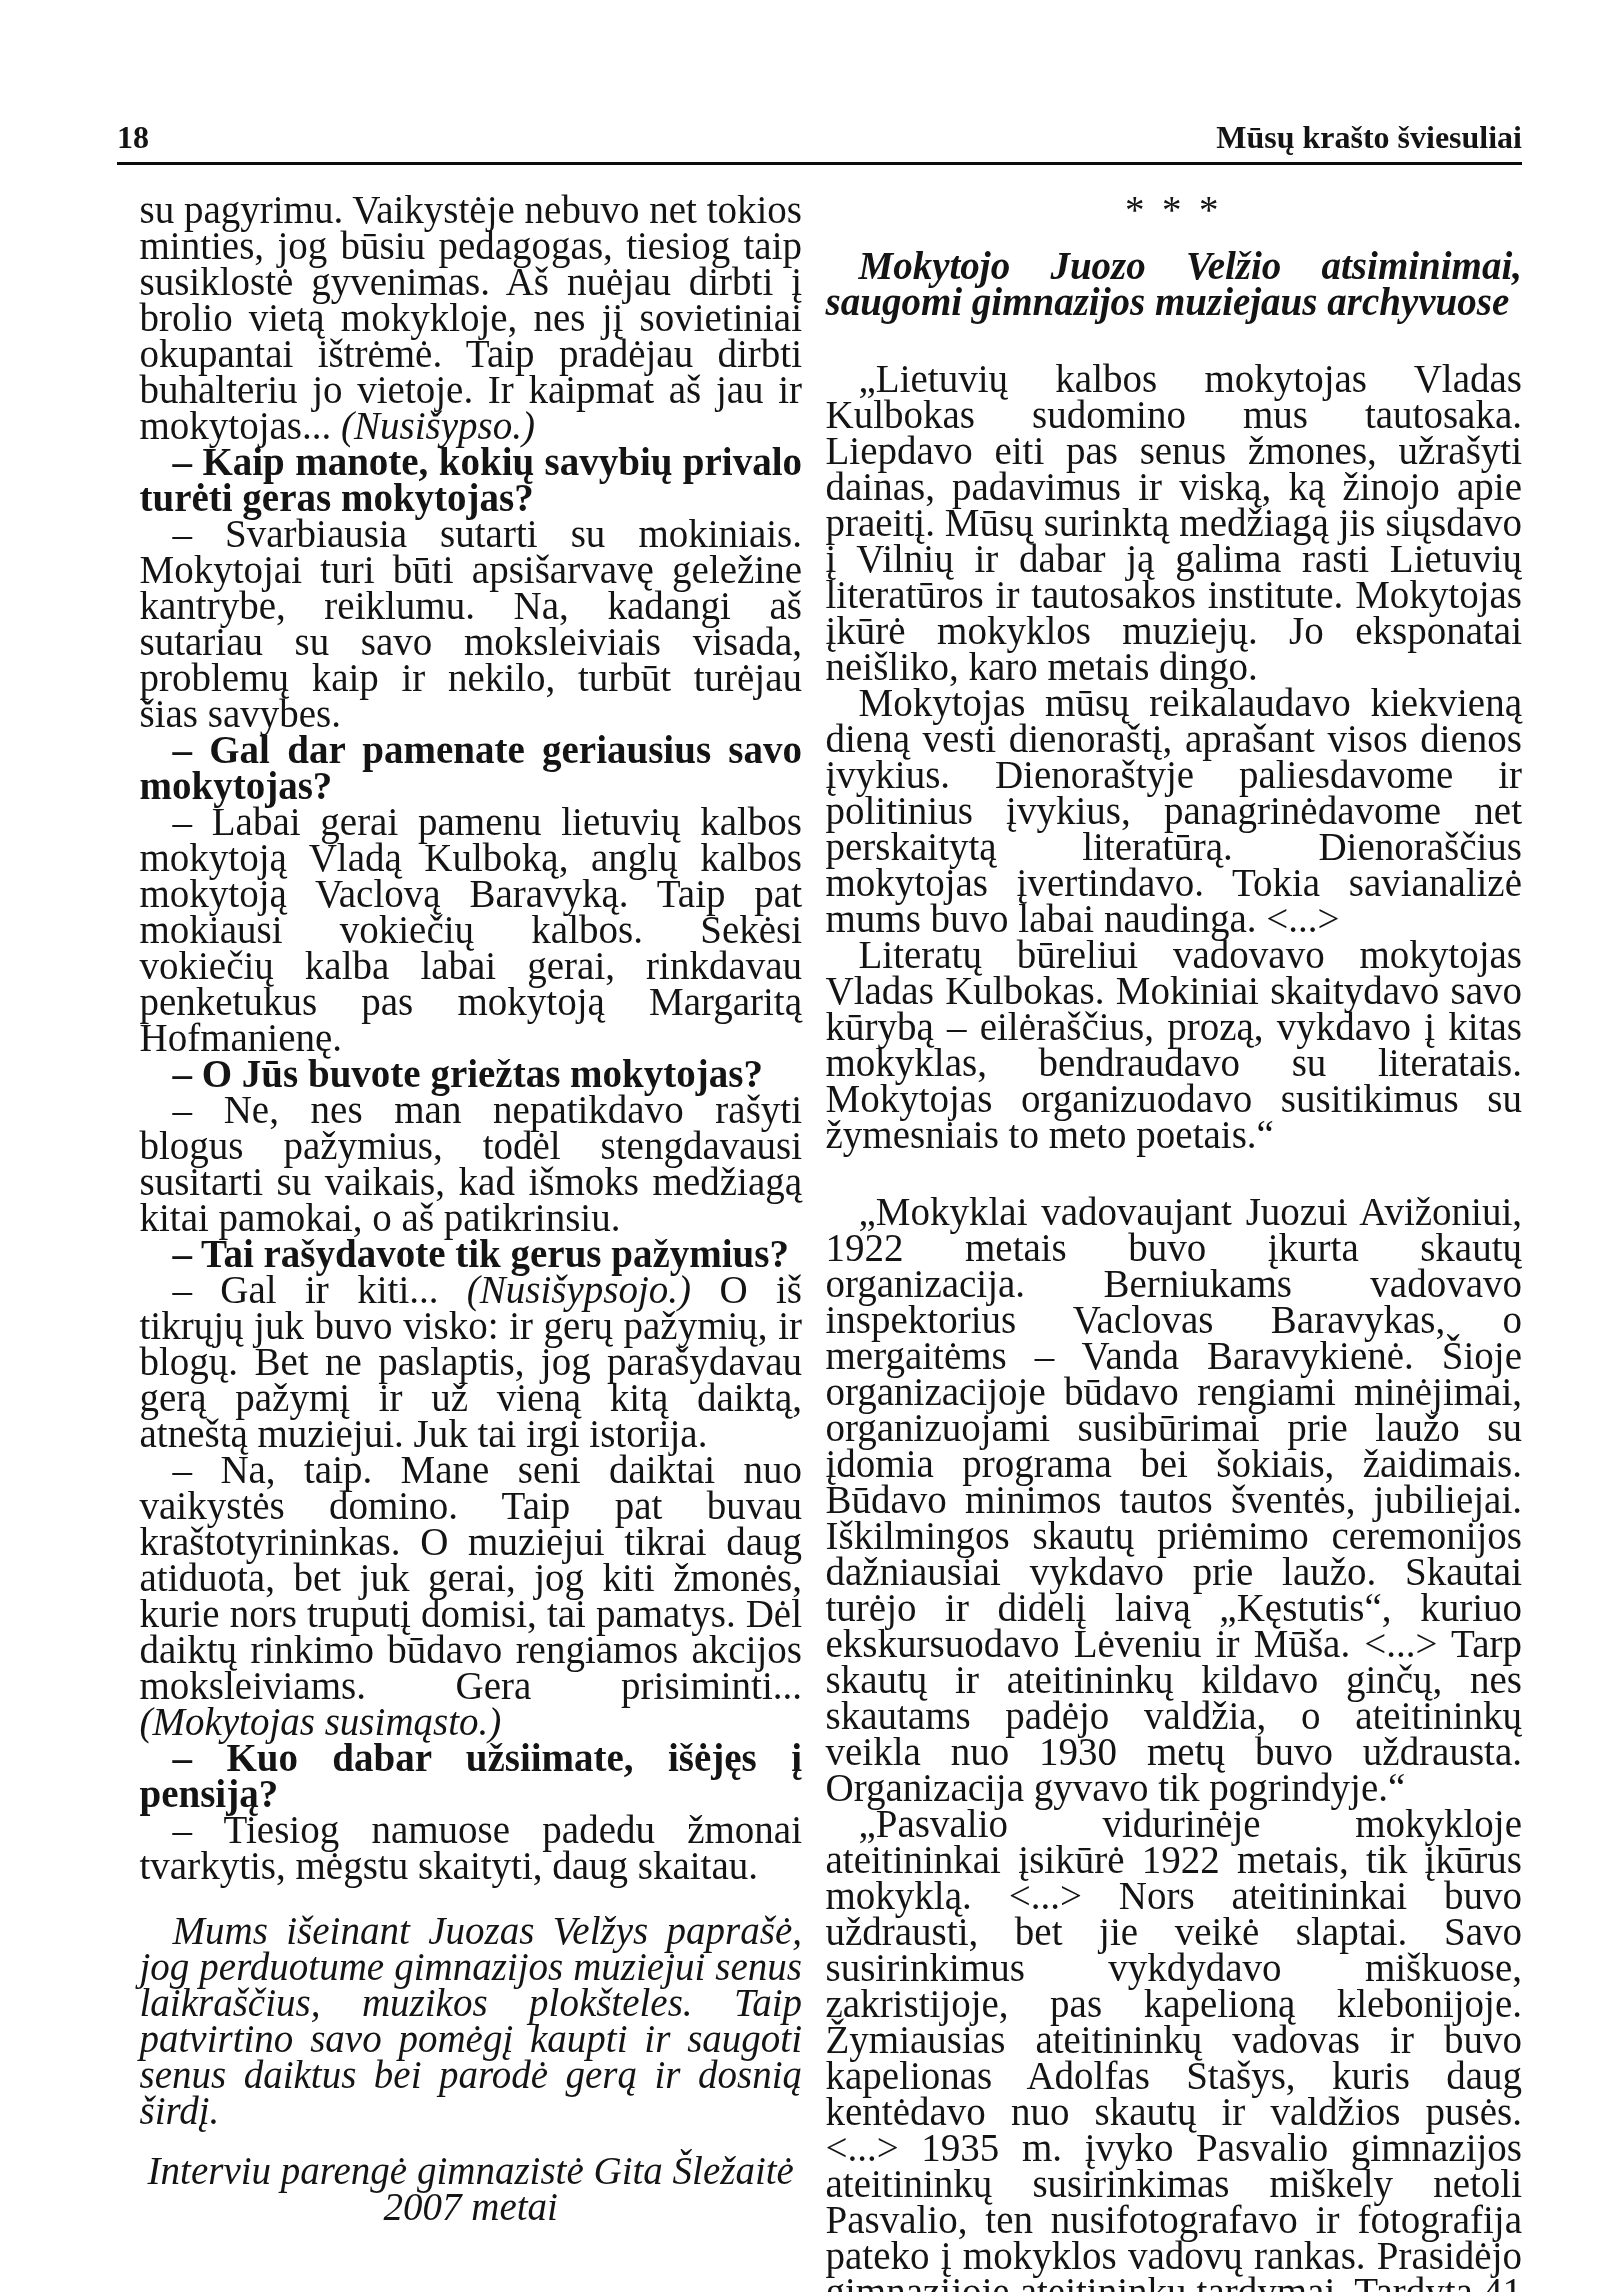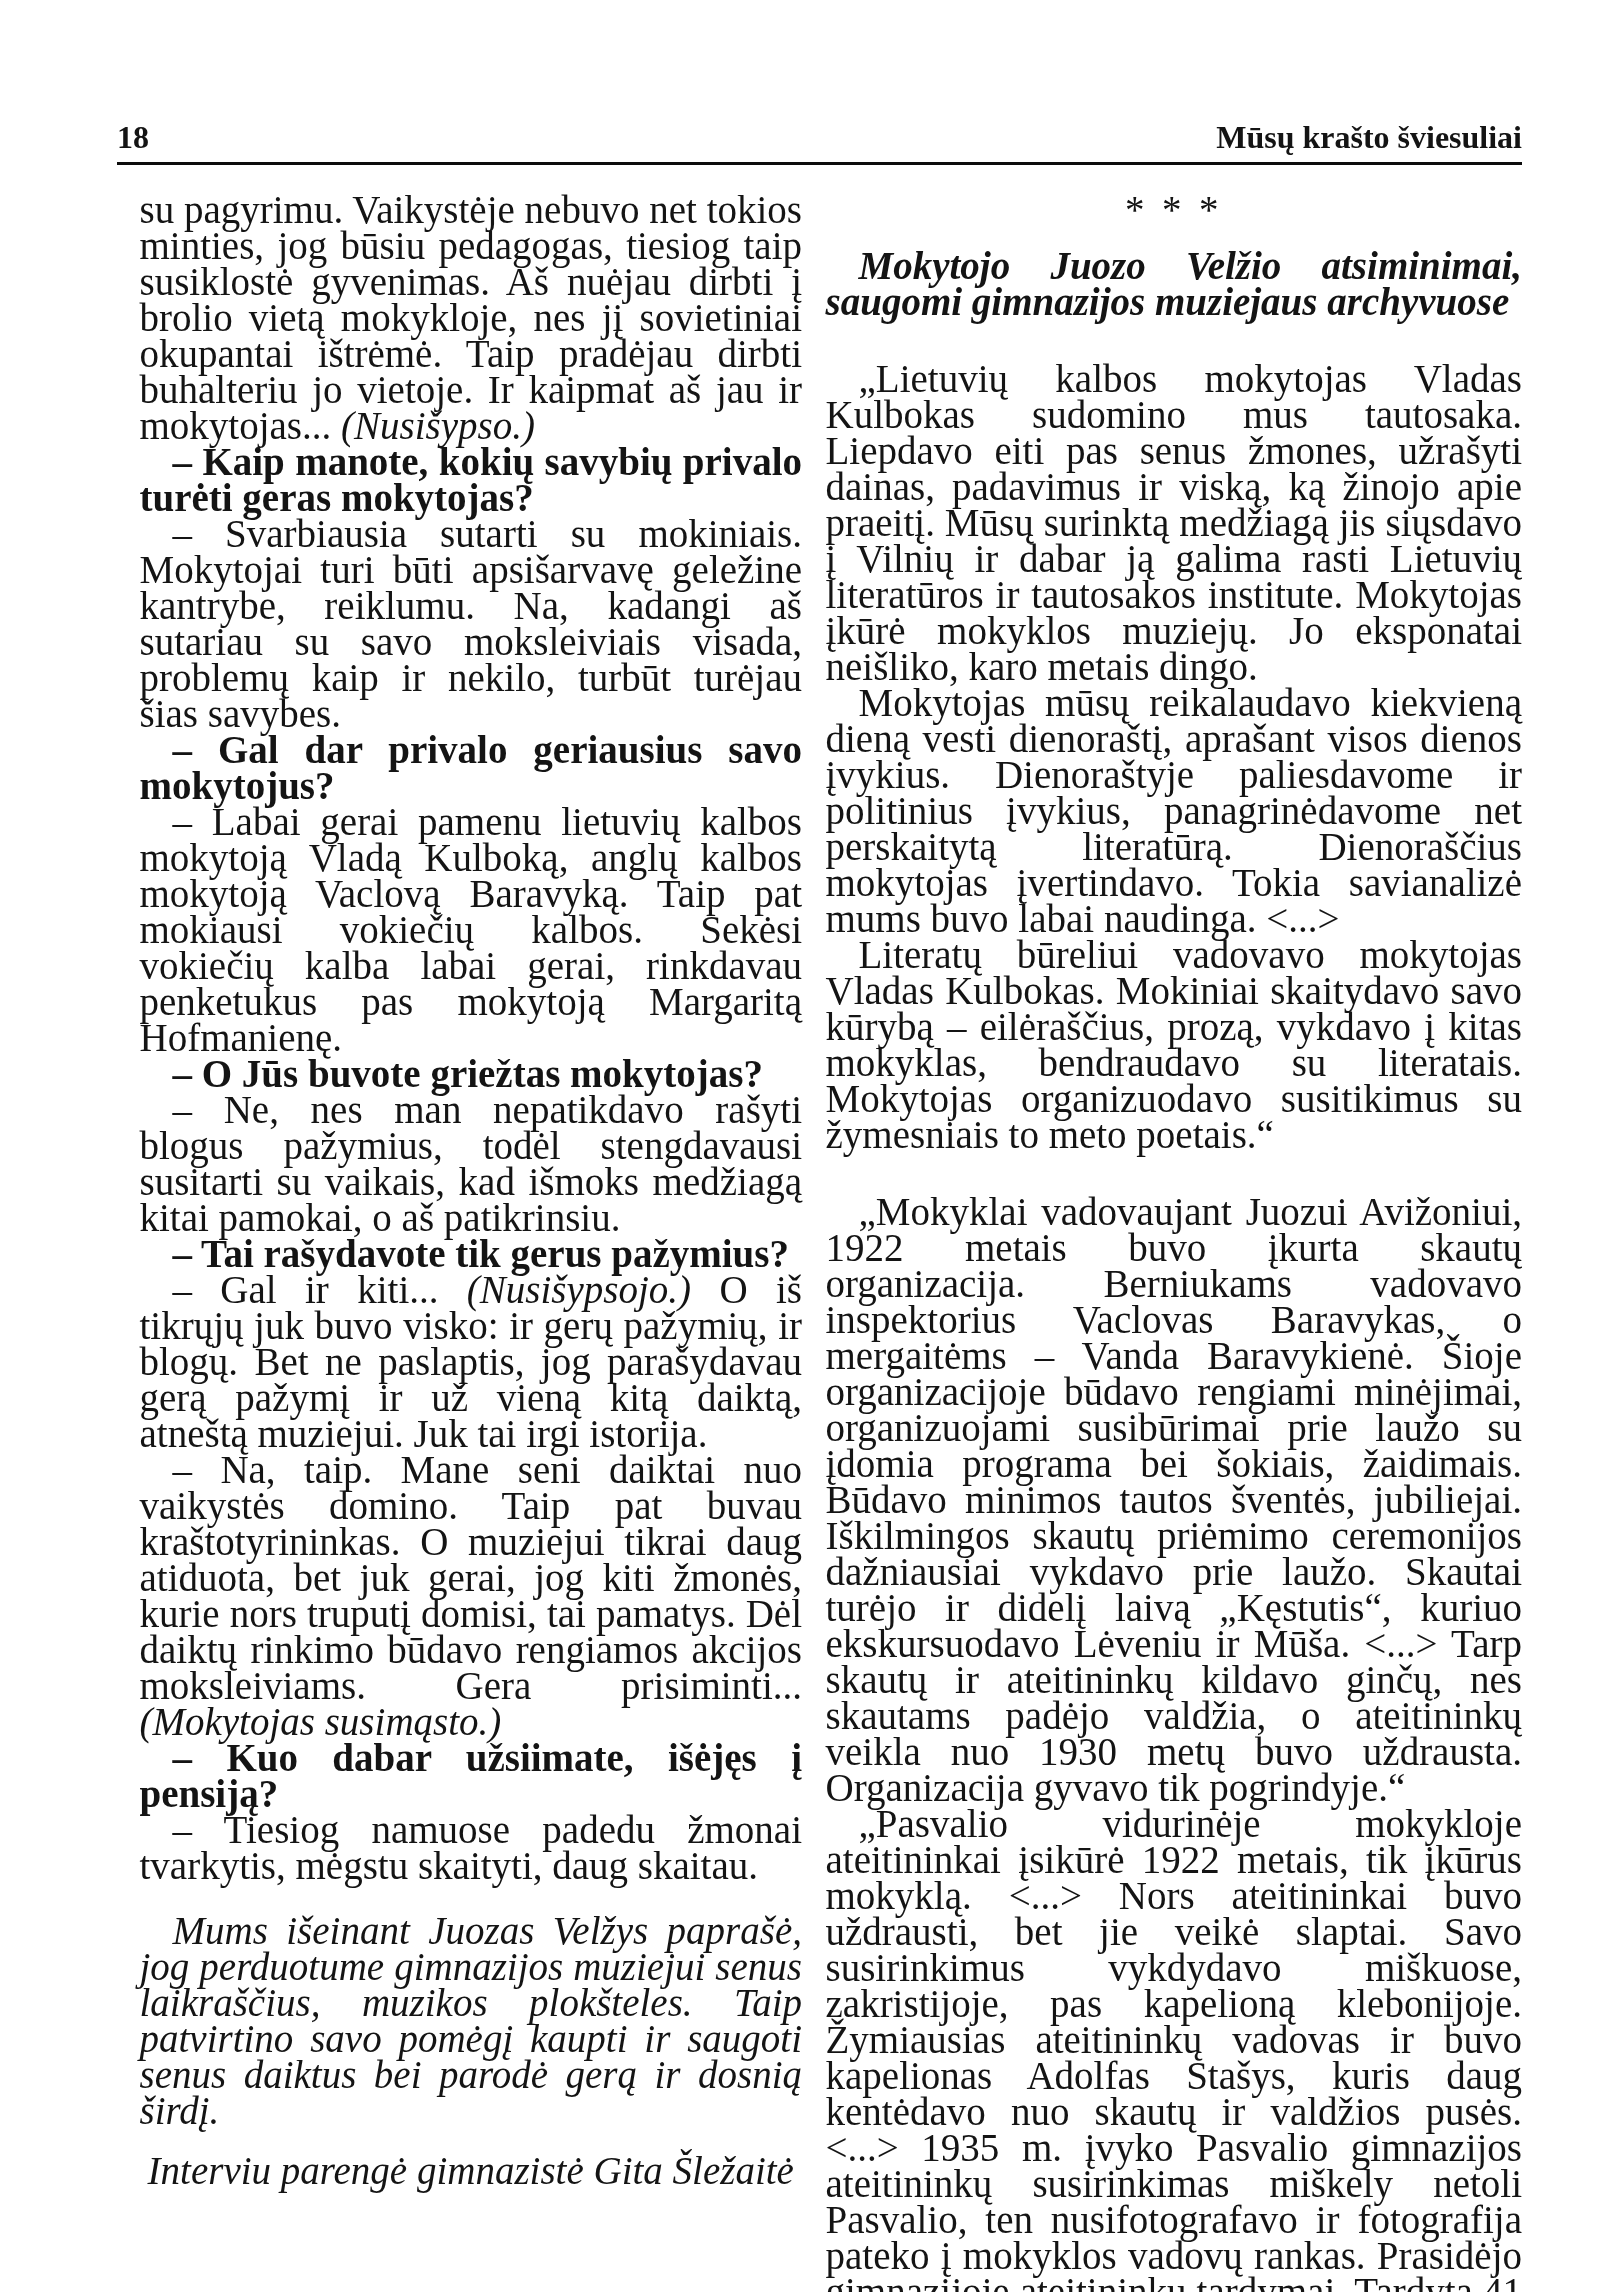--- a/index.html
+++ b/index.html
@@ -75,31 +75,32 @@
   <header class="page-header">
     <span class="page-num">18</span>
     <span class="page-title">Mūsų krašto šviesuliai</span>
   </header>
 
   <main class="columns">
     <section class="col col-left">
         <p class="para noindent"><span>su pagyrimu. Vaikystėje nebuvo net tokios minties, jog būsiu pedagogas, tiesiog taip susiklostė gyvenimas. Aš nuėjau dirbti į brolio vietą mokykloje, nes jį sovietiniai okupantai ištrėmė. Taip pradėjau dirbti buhalteriu jo vietoje. Ir kaipmat aš jau ir mokytojas... </span><span class="it">(Nusišypso.)</span></p>
         <p class="para bold"><span>– Kaip manote, kokių savybių privalo turėti geras mokytojas?</span></p>
         <p class="para"><span>– Svarbiausia sutarti su mokiniais. Mokytojai turi būti apsišarvavę geležine kantrybe, reiklumu. Na, kadangi aš sutariau su savo moksleiviais visada, problemų kaip ir nekilo, turbūt turėjau šias savybes.</span></p>
-        <p class="para bold"><span>– Gal dar privalo geriausius savo mokytojus?</span></p>
+        <p class="para bold"><span>– Gal dar pamenate geriausius savo mokytojas?</span></p>
         <p class="para"><span>– Labai gerai pamenu lietuvių kalbos mokytoją Vladą Kulboką, anglų kalbos mokytoją Vaclovą Baravyką. Taip pat mokiausi vokiečių kalbos. Sekėsi vokiečių kalba labai gerai, rinkdavau penketukus pas mokytoją Margaritą Hofmanienę.</span></p>
         <p class="para bold"><span>– O Jūs buvote griežtas mokytojas?</span></p>
         <p class="para"><span>– Ne, nes man nepatikdavo rašyti blogus pažymius, todėl stengdavausi susitarti su vaikais, kad išmoks medžiagą kitai pamokai, o aš patikrinsiu.</span></p>
         <p class="para bold"><span>– Tai rašydavote tik gerus pažymius?</span></p>
         <p class="para"><span>– Gal ir kiti... </span><span class="it">(Nusišypsojo.)</span><span> O iš tikrųjų juk buvo visko: ir gerų pažymių, ir blogų. Bet ne paslaptis, jog parašydavau gerą pažymį ir už vieną kitą daiktą, atneštą muziejui. Juk tai irgi istorija.</span></p>
         <p class="para"><span>– Na, taip. Mane seni daiktai nuo vaikystės domino. Taip pat buvau kraštotyrininkas. O muziejui tikrai daug atiduota, bet juk gerai, jog kiti žmonės, kurie nors truputį domisi, tai pamatys. Dėl daiktų rinkimo būdavo rengiamos akcijos moksleiviams. Gera prisiminti... </span><span class="it">(Mokytojas susimąsto.)</span></p>
         <p class="para bold"><span>– Kuo dabar užsiimate, išėjęs į pensiją?</span></p>
         <p class="para"><span>– Tiesiog namuose padedu žmonai tvarkytis, mėgstu skaityti, daug skaitau.</span></p>
         <p class="para italic gap-md"><span class="it">Mums išeinant Juozas Velžys paprašė, jog perduotume gimnazijos muziejui senus laikraščius, muzikos plokšteles. Taip patvirtino savo pomėgį kaupti ir saugoti senus daiktus bei parodė gerą ir dosnią širdį.</span></p>
         <p class="para right italic gap-xs"><span class="it">Interviu parengė gimnazistė Gita Šležaitė</span></p>
+        <p class="para right italic"><span class="it">2007 metai</span></p>
       </section>
     <section class="col col-right">
         <p class="para stars"><span>* * *</span></p>
         <p class="para bold italic gap-sm"><span class="it bd">Mokytojo Juozo Velžio atsiminimai, saugomi gimnazijos muziejaus archyvuose</span></p>
         <p class="para gap-lg"><span>„Lietuvių kalbos mokytojas Vladas Kulbokas sudomino mus tautosaka. Liepdavo eiti pas senus žmones, užrašyti dainas, padavimus ir viską, ką žinojo apie praeitį. Mūsų surinktą medžiagą jis siųsdavo į Vilnių ir dabar ją galima rasti Lietuvių literatūros ir tautosakos institute. Mokytojas įkūrė mokyklos muziejų. Jo eksponatai neišliko, karo metais dingo.</span></p>
         <p class="para"><span>Mokytojas mūsų reikalaudavo kiekvieną dieną vesti dienoraštį, aprašant visos dienos įvykius. Dienoraštyje paliesdavome ir politinius įvykius, panagrinėdavome net perskaitytą literatūrą. Dienoraščius mokytojas įvertindavo. Tokia savianalizė mums buvo labai naudinga. &lt;...&gt;</span></p>
         <p class="para"><span>Literatų būreliui vadovavo mokytojas Vladas Kulbokas. Mokiniai skaitydavo savo kūrybą – eilėraščius, prozą, vykdavo į kitas mokyklas, bendraudavo su literatais. Mokytojas organizuodavo susitikimus su žymesniais to meto poetais.“</span></p>
         <p class="para gap-lg"><span>„Mokyklai vadovaujant Juozui Avižoniui, 1922 metais buvo įkurta skautų organizacija. Berniukams vadovavo inspektorius Vaclovas Baravykas, o mergaitėms – Vanda Baravykienė. Šioje organizacijoje būdavo rengiami minėjimai, organizuojami susibūrimai prie laužo su įdomia programa bei šokiais, žaidimais. Būdavo minimos tautos šventės, jubiliejai. Iškilmingos skautų priėmimo ceremonijos dažniausiai vykdavo prie laužo. Skautai turėjo ir didelį laivą „Kęstutis“, kuriuo ekskursuodavo Lėveniu ir Mūša. &lt;...&gt; Tarp skautų ir ateitininkų kildavo ginčų, nes skautams padėjo valdžia, o ateitininkų veikla nuo 1930 metų buvo uždrausta. Organizacija gyvavo tik pogrindyje.“</span></p>
         <p class="para"><span>„Pasvalio vidurinėje mokykloje ateitininkai įsikūrė 1922 metais, tik įkūrus mokyklą. &lt;...&gt; Nors ateitininkai buvo uždrausti, bet jie veikė slaptai. Savo susirinkimus vykdydavo miškuose, zakristijoje, pas kapelioną klebonijoje. Žymiausias ateitininkų vadovas ir buvo kapelionas Adolfas Stašys, kuris daug kentėdavo nuo skautų ir valdžios pusės. &lt;...&gt; 1935 m. įvyko Pasvalio gimnazijos ateitininkų susirinkimas miškely netoli Pasvalio, ten nusifotografavo ir fotografija pateko į mokyklos vadovų rankas. Prasidėjo gimnazijoje ateitininkų tardymai. Tardyta 41 mokinys. Elgesys sumažintas 23 ateitininkams.“</span></p>
       </section>

